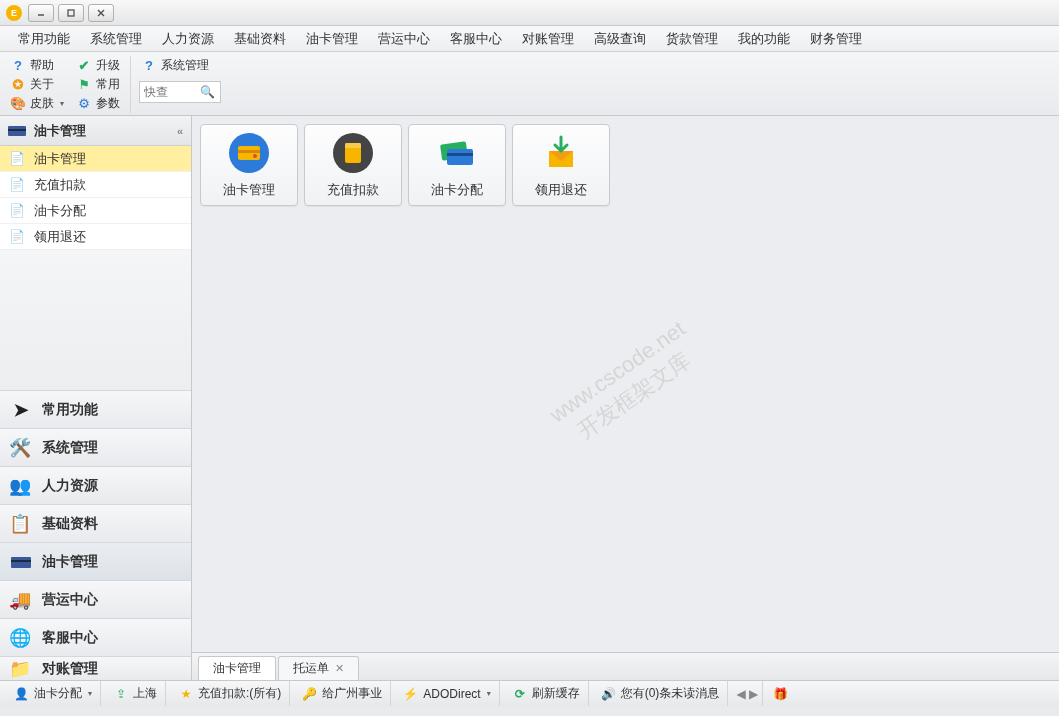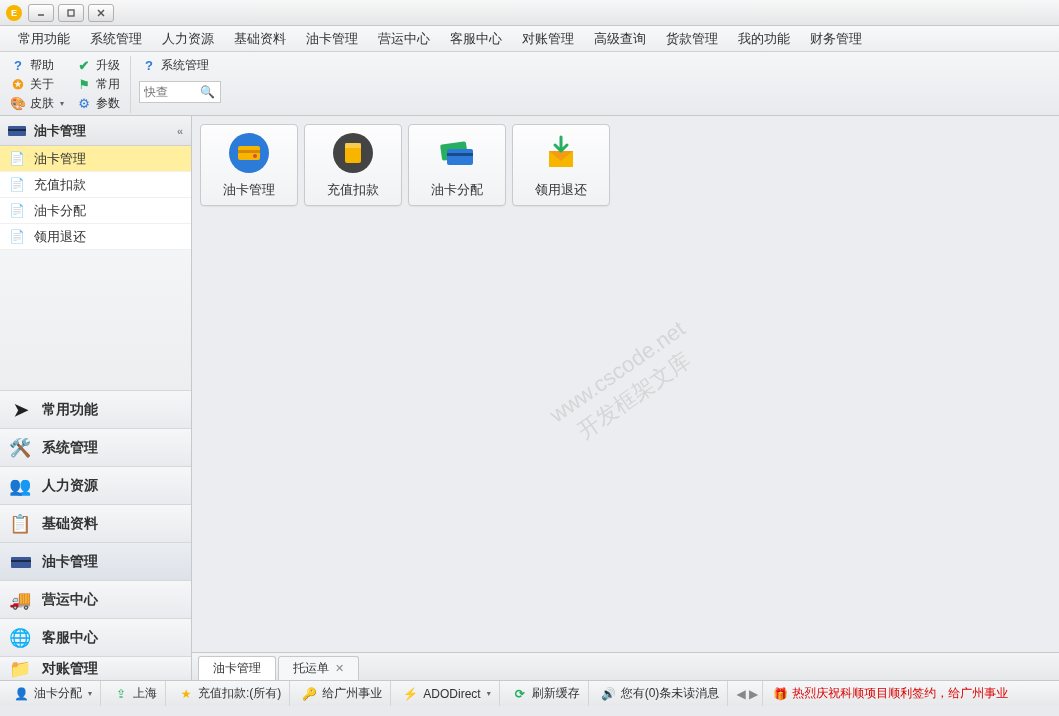--- a/index.html
+++ b/index.html
@@ -312,15 +312,14 @@
     </div>
   <div class="sb-seg">
       <span class="sico" style="color:#6aa0e0;">🔊</span>
       <span>您有(0)条未读消息</span>
     </div>
   <div class="sb-seg" style="border-right:1px solid #d5d5d5;padding:0 4px;">
       <span style="color:#888;">◀ ▶</span>
     </div>
   <div class="marquee">
       <span class="sico">🎁</span>
-      <span>热烈庆祝科顺项目顺利签约，给广州事业</span>
     </div>
 </div>
 
 </body></html>

